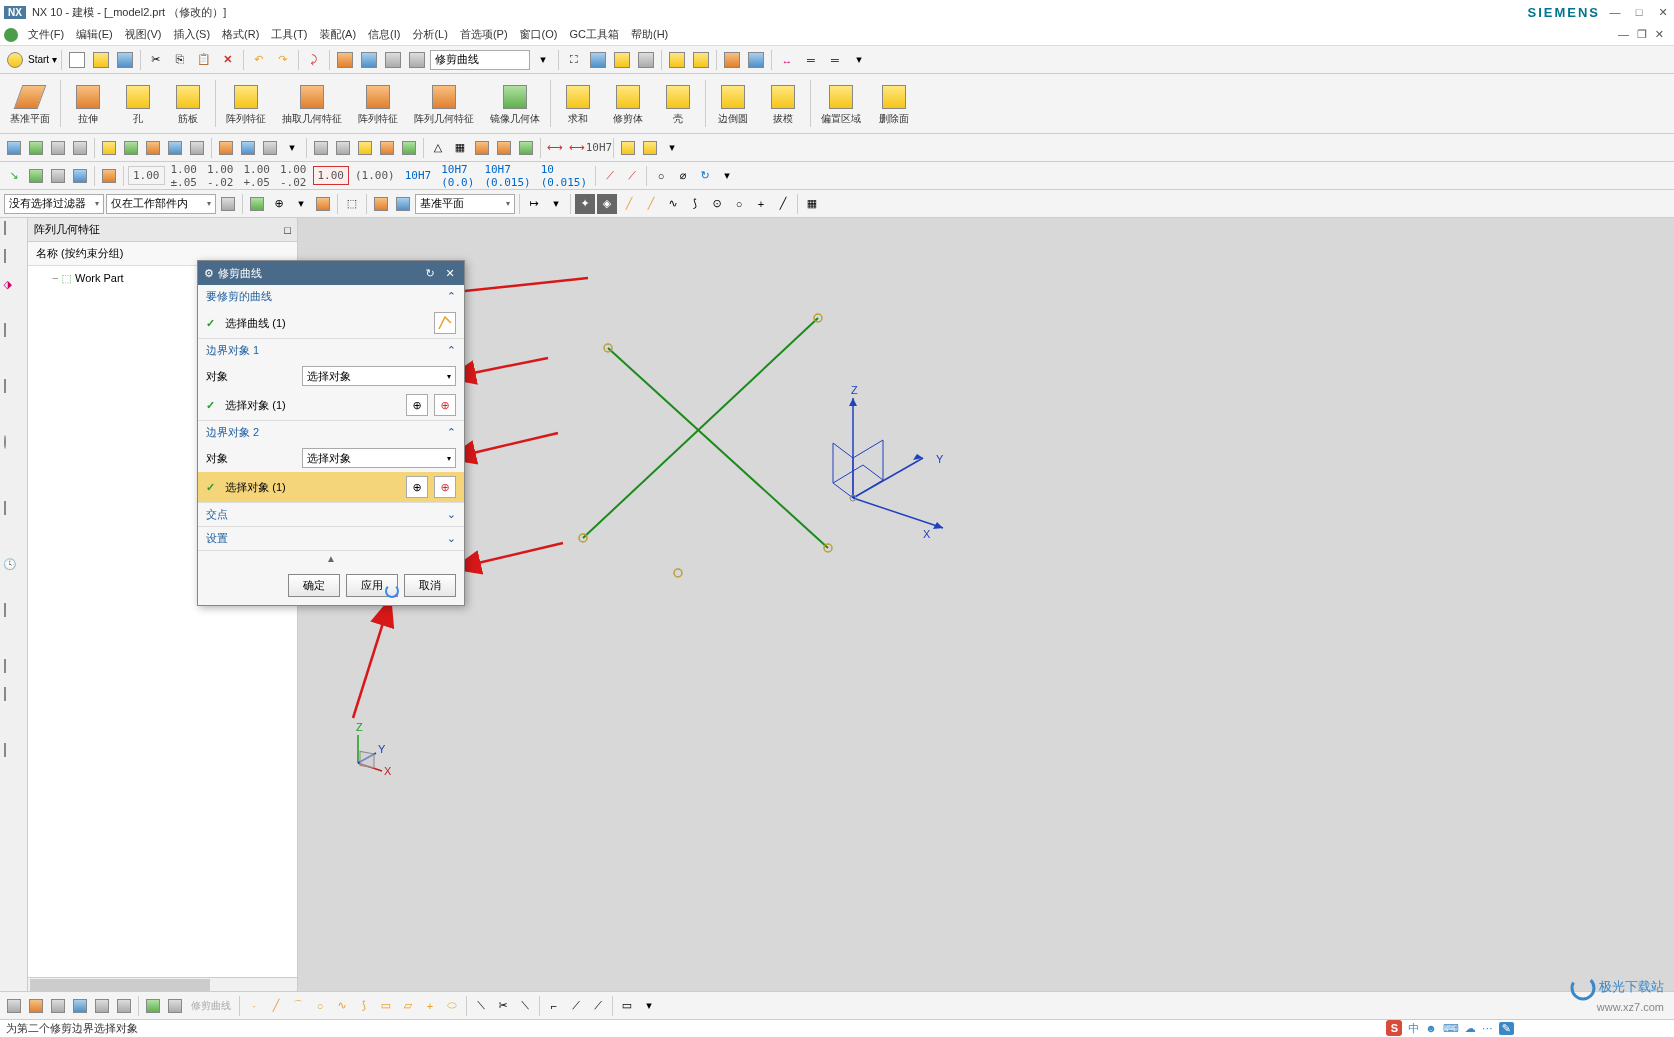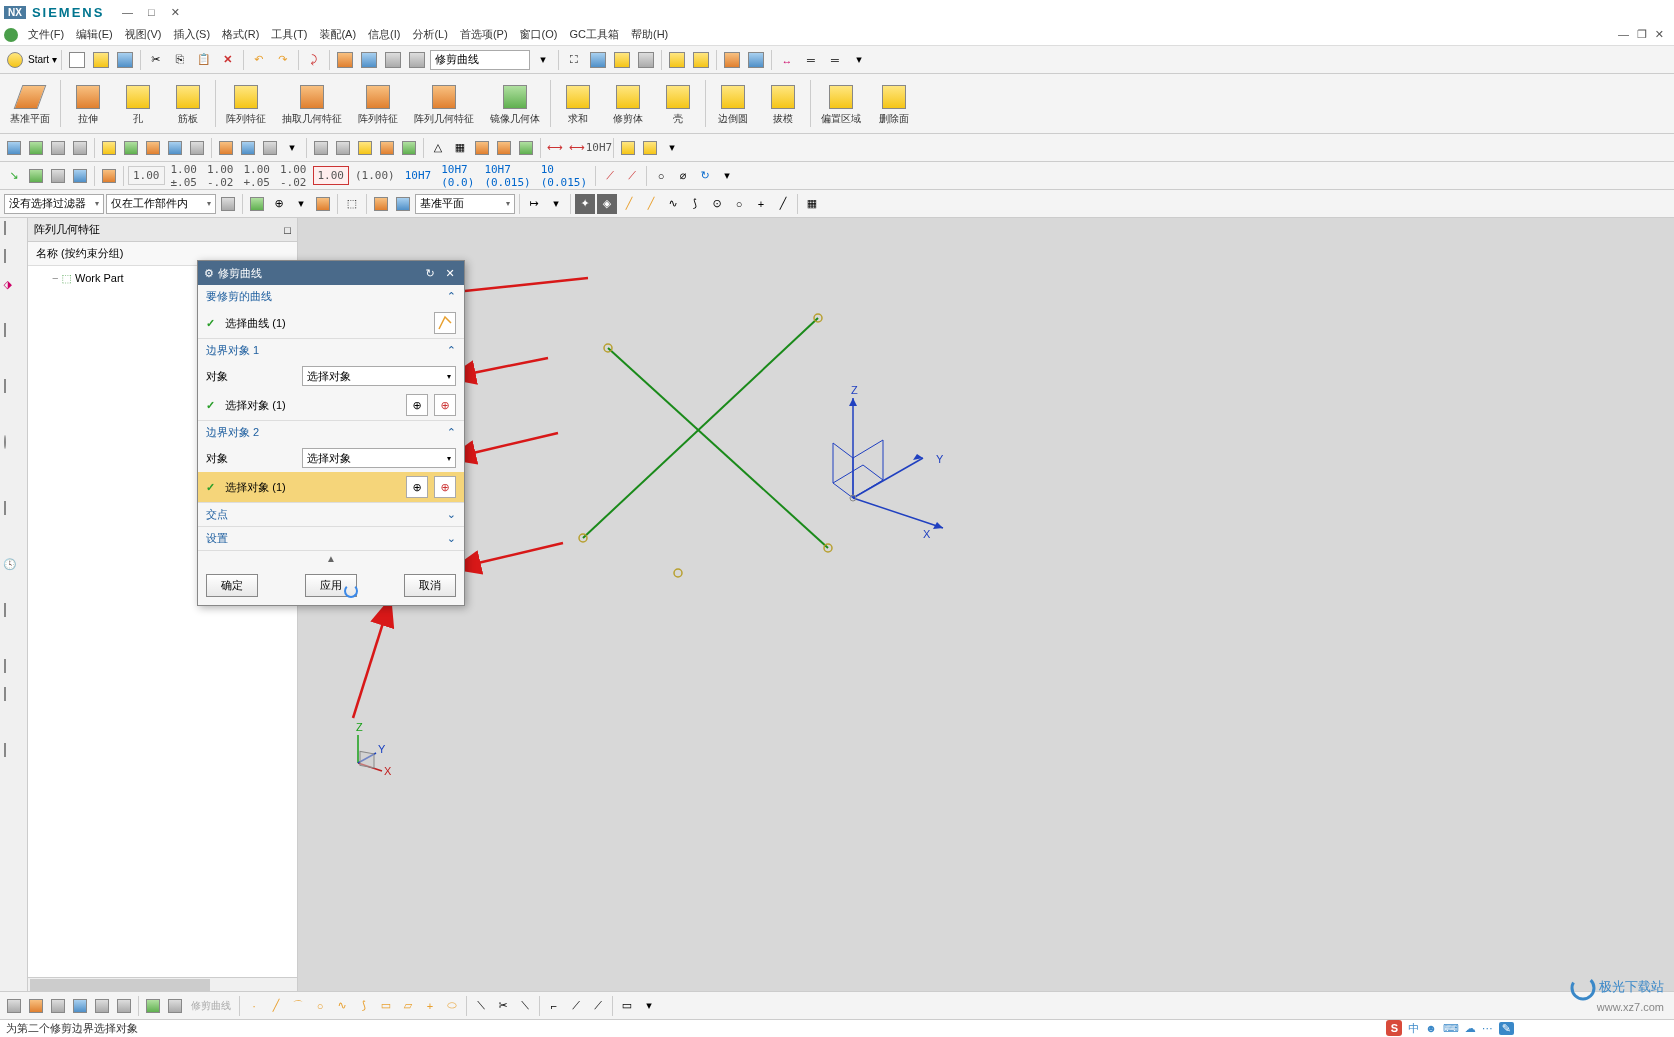--- a/index.html
+++ b/index.html
@@ -1,20 +1,20 @@
 <!DOCTYPE html>
 <html><head>
 <meta charset="utf-8">
 <style>
 *{box-sizing:border-box;margin:0;padding:0;font-family:"Microsoft YaHei",Arial,sans-serif;font-size:11px;user-select:none}
 body{background:#fff;width:1674px;height:1037px;overflow:hidden;position:relative}
 .titlebar{height:24px;background:#fff;display:flex;align-items:center;padding:0 4px}
 .nx-logo{background:#4a7a9e;color:#fff;font-weight:bold;padding:1px 4px;font-size:10px;margin-right:6px}
 .title-text{color:#333;font-size:11px;flex:1}
-.siemens{color:#00758f;font-weight:bold;font-size:13px;letter-spacing:2px;margin-right:16px}
+.siemens{color:#00758f;font-weight:bold;font-size:13px;letter-spacing:2px;margin-right:8px}
 .winbtns{display:flex;gap:10px}
 .winbtn{width:14px;height:14px;display:flex;align-items:center;justify-content:center;color:#555}
 .menubar{height:22px;background:#fff;display:flex;align-items:center;padding:0 4px;border-bottom:1px solid #ddd}
 .menubar .globe{width:14px;height:14px;background:#4a9e4a;border-radius:50%;margin-right:4px}
 .menu-item{padding:2px 6px;color:#333;cursor:pointer}
 .subwin{margin-left:auto;display:flex;gap:8px;padding-right:6px;color:#555}
 .toolbar{background:#f4f4f4;border-bottom:1px solid #ccc;display:flex;align-items:center;padding:2px 4px;gap:2px;flex-wrap:nowrap}
 .tb1{height:28px}
 .tb-icon{width:22px;height:22px;display:flex;align-items:center;justify-content:center;border:1px solid transparent;cursor:pointer}
 .sep{width:1px;height:20px;background:#ccc;margin:0 2px}
@@ -45,21 +45,21 @@
 .dlg-sec-header{display:flex;align-items:center;padding:4px 8px;color:#2060a0;cursor:pointer}
 .dlg-sec-header::after{content:"⌃";margin-left:auto;color:#2060a0;font-size:11px}
 .dlg-sec-header.collapsed::after{content:"⌄"}
 .dlg-row{display:flex;align-items:center;padding:4px 8px;gap:6px}
 .dlg-row.highlight{background:#f5d57a}
 .check{color:#2a9e2a;font-weight:bold;margin-right:4px}
 .dlg-select{flex:1;height:20px;border:1px solid #aaa;background:#fff;padding:0 4px;display:flex;align-items:center}
 .dlg-select::after{content:"▾";margin-left:auto;font-size:8px}
 .dlg-iconbtn{width:22px;height:22px;border:1px solid #aaa;background:#fff;display:flex;align-items:center;justify-content:center;cursor:pointer}
 .dlg-arrow{text-align:center;padding:2px;font-size:10px;color:#666}
-.dlg-buttons{display:flex;justify-content:space-between;gap:6px;padding:8px}
+.dlg-buttons{display:flex;justify-content:flex-end;gap:6px;padding:8px}
 .dlg-btn{padding:3px 14px;border:1px solid #888;background:linear-gradient(#fff,#e8e8e8);cursor:pointer;font-size:11px}
 .bottombar{height:28px;background:#f4f4f4;border-top:1px solid #ccc;display:flex;align-items:center;padding:2px 4px;gap:2px}
 .statusbar{height:18px;background:#fff;border-top:1px solid #ccc;display:flex;align-items:center;padding:0 6px;font-size:11px;color:#333}
 .scroll-h{height:14px;background:#f0f0f0;border-top:1px solid #ccc;position:relative}
 .scroll-thumb{position:absolute;height:12px;background:#ccc;top:1px}
 svg{display:block}
 
 
 .ic-box{width:16px;height:16px;border:1px solid #888}
 .ic-yellow{background:linear-gradient(#ffe680,#f5c518)}
@@ -71,20 +71,21 @@
 .watermark{position:absolute;right:10px;bottom:24px;font-size:11px;color:#999;text-align:right;z-index:200}
 .watermark .brand{color:#3a88c8;font-size:13px}
 .ime-bar{position:absolute;right:160px;bottom:0;height:18px;display:flex;align-items:center;gap:6px;color:#3a88c8;z-index:201;font-size:12px}
 .ime-s{background:#d84a3a;color:#fff;width:16px;height:16px;border-radius:3px;display:flex;align-items:center;justify-content:center;font-weight:bold}
 </style>
 </head>
 <body>
 
 <div class="titlebar">
   <span class="nx-logo">NX</span>
+  <span class="title-text">NX 10 - 建模 - [_model2.prt （修改的）]</span>
   <span class="siemens">SIEMENS</span>
   <div class="winbtns">
     <span class="winbtn">—</span>
     <span class="winbtn">□</span>
     <span class="winbtn">✕</span>
   </div>
 </div>
 
 <div class="menubar">
   <span class="globe"></span>

